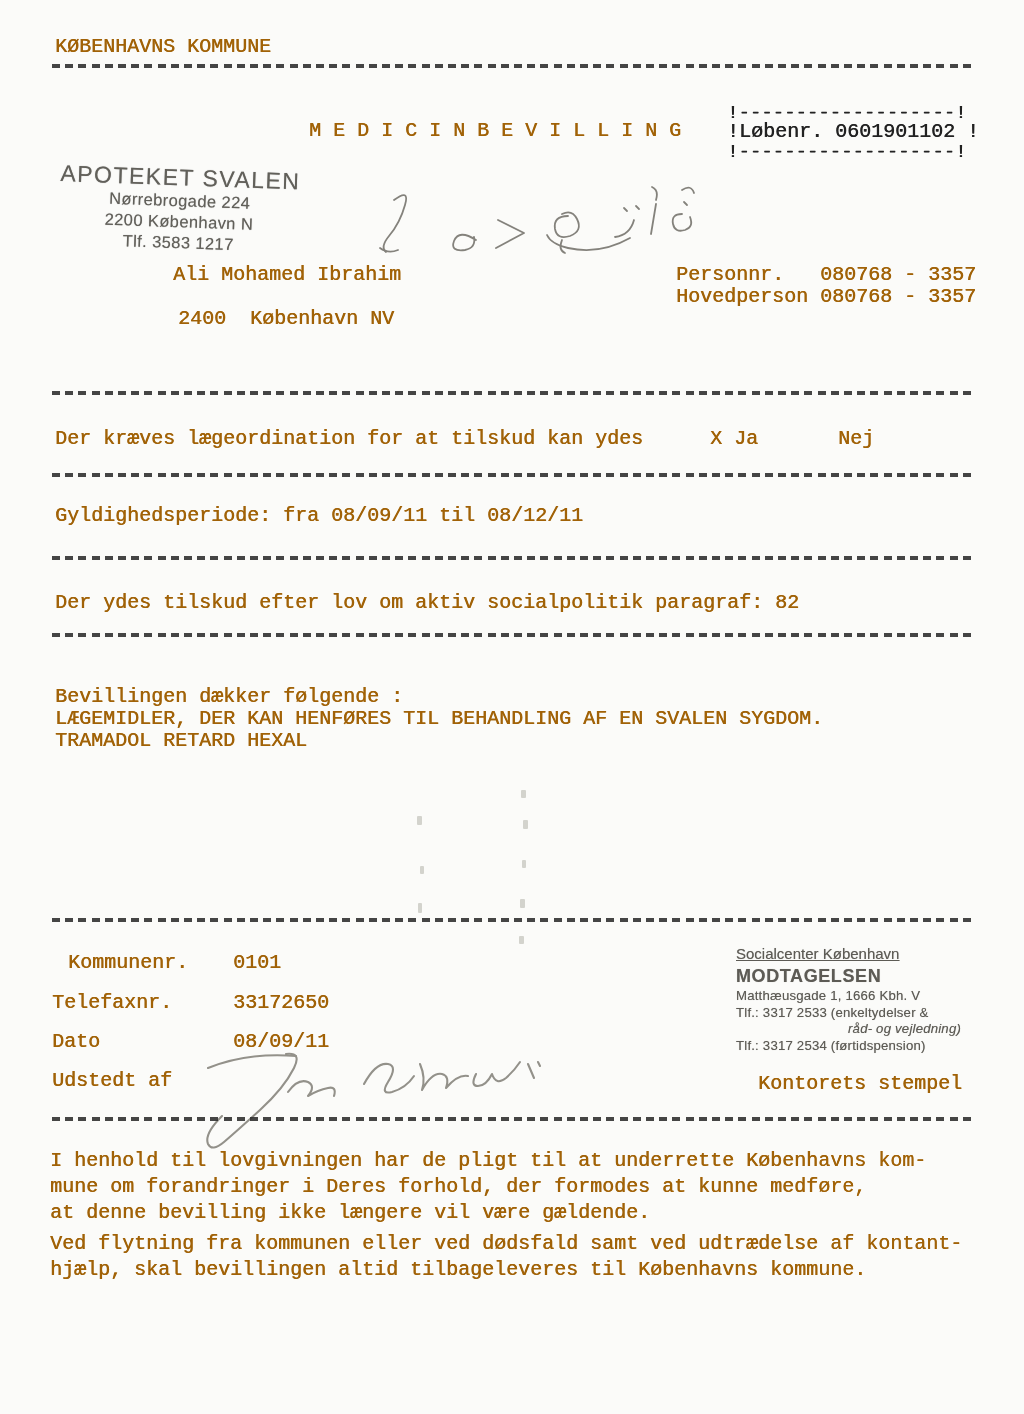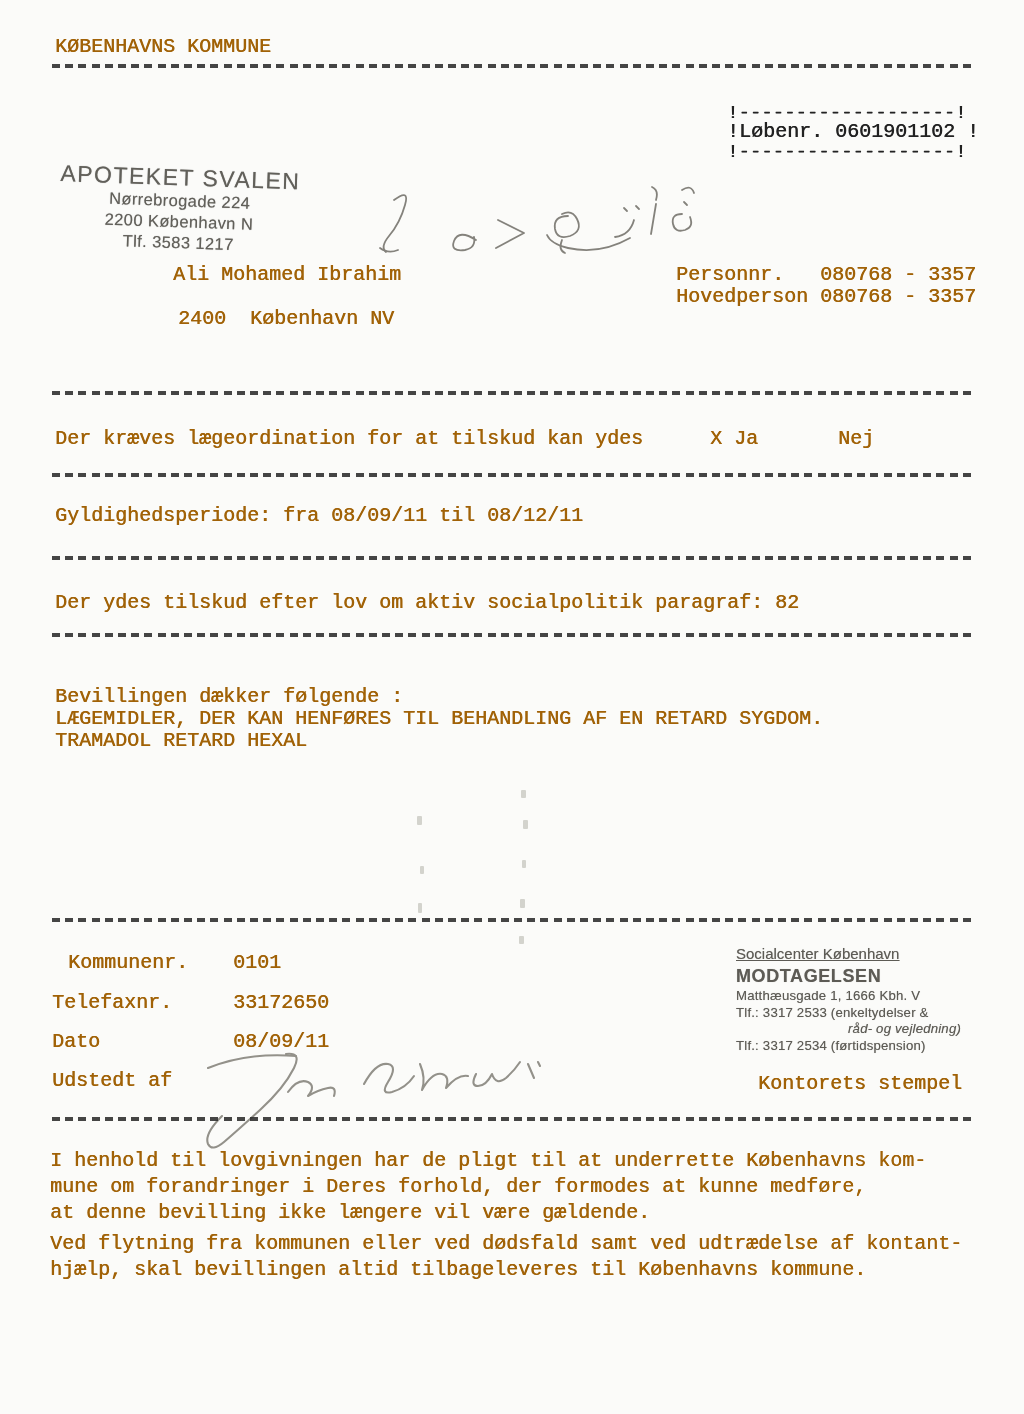--- a/index.html
+++ b/index.html
@@ -58,20 +58,21 @@
   .artifact{position:absolute;background:#d3d3cd;border-radius:1px;}
 </style>
 </head>
 <body>
 
 <div class="page">
 
   <div class="t" style="left:55px;top:36px;">KØBENHAVNS KOMMUNE</div>
   <div class="sep" style="top:64px;"></div>
 
+  <div class="t" style="left:309px;top:120px;">M E D I C I N B E V I L L I N G</div>
   <div class="box-line" style="top:104px;">!-------------------!</div>
   <div class="box-line" style="top:122px;font-size:20px;">!Løbenr. 0601901102 !</div>
   <div class="box-line" style="top:143px;">!-------------------!</div>
 
   <div class="stamp pharmacy">
     <div class="name">APOTEKET SVALEN</div>
     <div class="row">Nørrebrogade 224</div>
     <div class="row">2200 København N</div>
     <div class="row">Tlf. 3583 1217</div>
   </div>
@@ -105,21 +106,21 @@
   <div class="t" style="left:838px;top:428px;">Nej</div>
   <div class="sep" style="top:473px;"></div>
 
   <div class="t" style="left:55px;top:505px;">Gyldighedsperiode: fra 08/09/11 til 08/12/11</div>
   <div class="sep" style="top:556px;"></div>
 
   <div class="t" style="left:55px;top:592px;">Der ydes tilskud efter lov om aktiv socialpolitik paragraf: 82</div>
   <div class="sep" style="top:633px;"></div>
 
   <div class="t" style="left:55px;top:686px;">Bevillingen dækker følgende :</div>
-  <div class="t" style="left:55px;top:708px;">LÆGEMIDLER, DER KAN HENFØRES TIL BEHANDLING AF EN RETARD SYGDOM.</div>
+  <div class="t" style="left:55px;top:708px;">LÆGEMIDLER, DER KAN HENFØRES TIL BEHANDLING AF EN SVALEN SYGDOM.</div>
   <div class="t" style="left:55px;top:730px;">TRAMADOL RETARD HEXAL</div>
 
   <div class="artifact" style="left:417px;top:816px;width:5px;height:9px;"></div>
   <div class="artifact" style="left:420px;top:866px;width:4px;height:8px;"></div>
   <div class="artifact" style="left:418px;top:903px;width:4px;height:10px;"></div>
   <div class="artifact" style="left:521px;top:790px;width:5px;height:8px;"></div>
   <div class="artifact" style="left:523px;top:820px;width:5px;height:9px;"></div>
   <div class="artifact" style="left:522px;top:860px;width:4px;height:8px;"></div>
   <div class="artifact" style="left:520px;top:899px;width:5px;height:9px;"></div>
   <div class="artifact" style="left:519px;top:936px;width:5px;height:8px;"></div>

